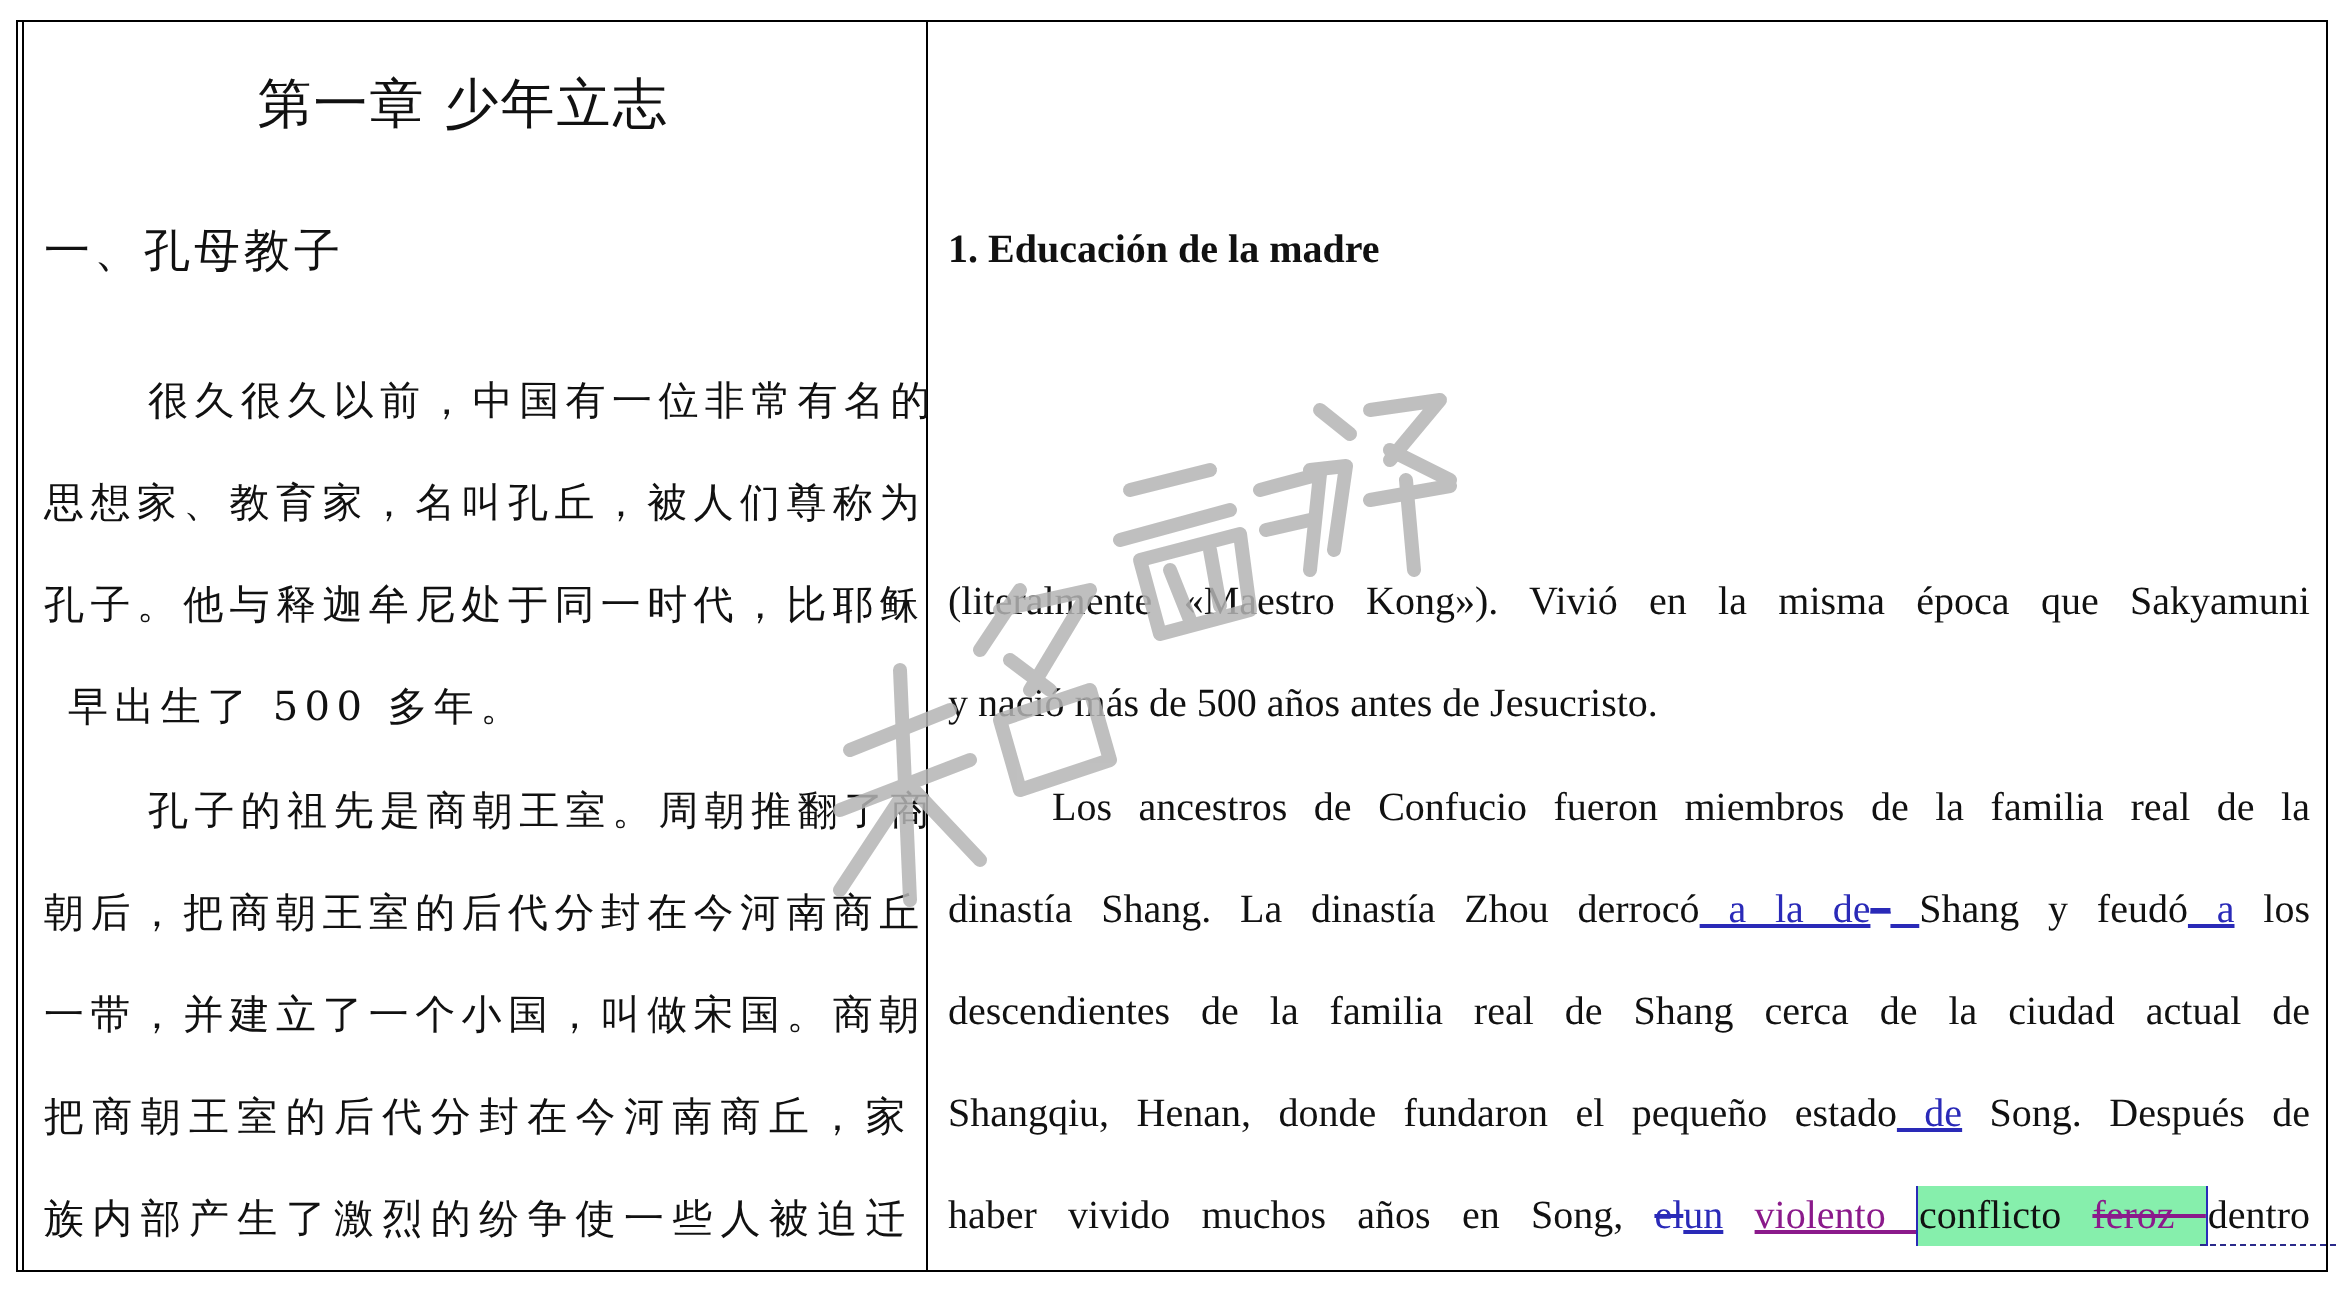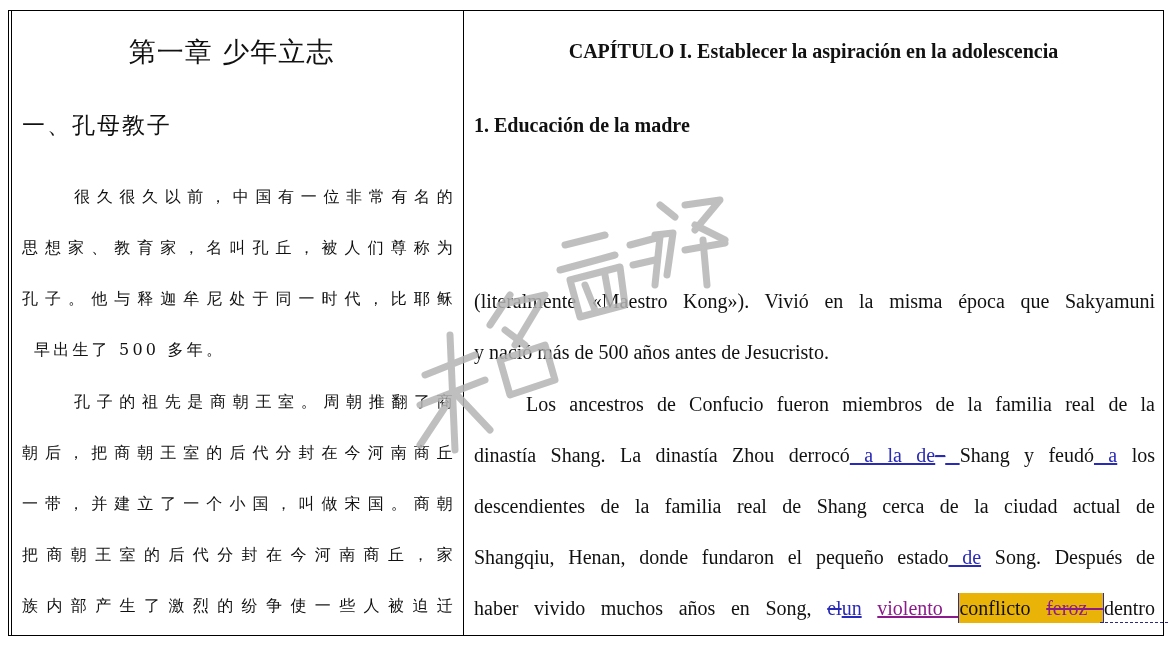--- a/index.html
+++ b/index.html
@@ -8,36 +8,36 @@
   .border-left-outer { position:absolute; left:8px; top:10px; width:1px; height:626px; background:#000; }
   .border-left-inner { position:absolute; left:11px; top:10px; width:1px; height:626px; background:#000; }
   .border-top { position:absolute; left:8px; top:10px; width:1156px; height:1px; background:#000; }
   .border-bottom { position:absolute; left:8px; top:635px; width:1156px; height:1px; background:#000; }
   .border-right { position:absolute; left:1163px; top:10px; width:1px; height:626px; background:#000; }
   .col-divider { position:absolute; left:463px; top:10px; width:1px; height:626px; background:#000; }
 
   .zh { position:absolute; font-family:"DejaVu Serif", "Liberation Serif", serif; color:#111; white-space:nowrap; }
   .zh-title { left:0; width:463px; top:34px; text-align:center; font-size:27px; letter-spacing:1px; }
   .zh-sec { left:22px; top:110px; font-size:23px; letter-spacing:2px; }
-  .zh-line { left:22px; font-size:16px; letter-spacing:3.2px; width:434px; text-align:justify; text-align-last:justify; }
+  .zh-line { left:22px; font-size:20px; letter-spacing:3.2px; width:434px; text-align:justify; text-align-last:justify; }
   .zh-line.indent { padding-left:52px; width:382px; }
   .zh-line.short { text-align-last:left; }
 
   .es { position:absolute; font-family:"Liberation Serif", "DejaVu Serif", serif; color:#111; white-space:nowrap; }
   .es-title { left:464px; width:699px; top:40px; text-align:center; font-size:20px; font-weight:bold; }
   .es-sec { left:474px; top:114px; font-size:20px; font-weight:bold; }
   .es-line { left:474px; font-size:20px; width:681px; text-align:justify; text-align-last:justify; }
   .es-line.indent { padding-left:52px; width:629px; }
   .es-line.short { text-align-last:left; }
 
   .ins { color:#2a2ab8; text-decoration:underline; text-decoration-color:#2a2ab8; }
   .del { color:#2a2ab8; text-decoration:line-through; }
   .ins-purple { color:#8b1a8b; text-decoration:underline; text-decoration-color:#8b1a8b; }
   .del-purple { color:#8b1a8b; text-decoration:line-through; }
-  .hl { background:#eab308; padding:4px 0; border-left:1px solid #2a2ab8; border-right:1px solid #2a2ab8; }
+  .hl { background:#86efac; padding:4px 0; border-left:1px solid #2a2ab8; border-right:1px solid #2a2ab8; }
   .dotted-tail { position:absolute; left:1100px; top:622px; width:68px; border-top:1px dashed #2a2a8a; height:0; }
 
   .watermark { position:absolute; left:405px; top:185px; width:330px; height:280px; pointer-events:none; }
 </style>
 </head>
 <body>
 
 <div class="page">
 
   <div class="border-top"></div>
@@ -54,21 +54,20 @@
   <div class="zh zh-line" style="top:238px;">思想家、教育家，名叫孔丘，被人们尊称为</div>
   <div class="zh zh-line" style="top:289px;">孔子。他与释迦牟尼处于同一时代，比耶稣</div>
   <div class="zh zh-line short" style="top:340px;margin-left:12px;">早出生了 500 多年。</div>
 
   <div class="zh zh-line indent" style="top:392px;">孔子的祖先是商朝王室。周朝推翻了商</div>
   <div class="zh zh-line" style="top:443px;">朝后，把商朝王室的后代分封在今河南商丘</div>
   <div class="zh zh-line" style="top:494px;">一带，并建立了一个小国，叫做宋国。商朝</div>
   <div class="zh zh-line" style="top:545px;">把商朝王室的后代分封在今河南商丘，家</div>
   <div class="zh zh-line" style="top:596px;">族内部产生了激烈的纷争使一些人被迫迁</div>
 
-  <div class="es es-title">CAPÍTULO I.    Establecer la aspiración en la adolescencia</div>
   <div class="es es-sec">1. Educación de la madre</div>
 
   <div class="es es-line" style="top:290px;">(literalmente «Maestro Kong»). Vivió en la misma época que Sakyamuni</div>
   <div class="es es-line short" style="top:341px;">y nació más de 500 años antes de Jesucristo.</div>
 
   <div class="es es-line indent" style="top:393px;">Los ancestros de Confucio fueron miembros de la familia real de la</div>
 
   <div class="es es-line" style="top:444px;"><span>dinastía Shang. La dinastía Zhou derrocó</span><span class="ins"> a la de</span><span class="del">–</span><span class="ins"> </span><span>Shang y feudó</span><span class="ins"> a</span><span> los</span></div>
 
   <div class="es es-line" style="top:495px;">descendientes de la familia real de Shang cerca de la ciudad actual de</div>

